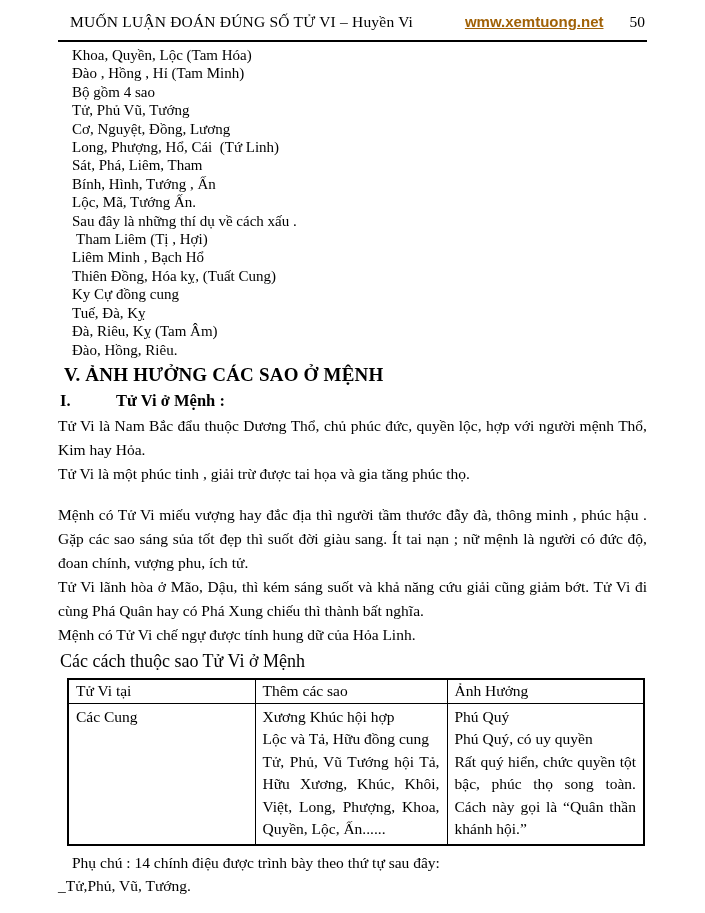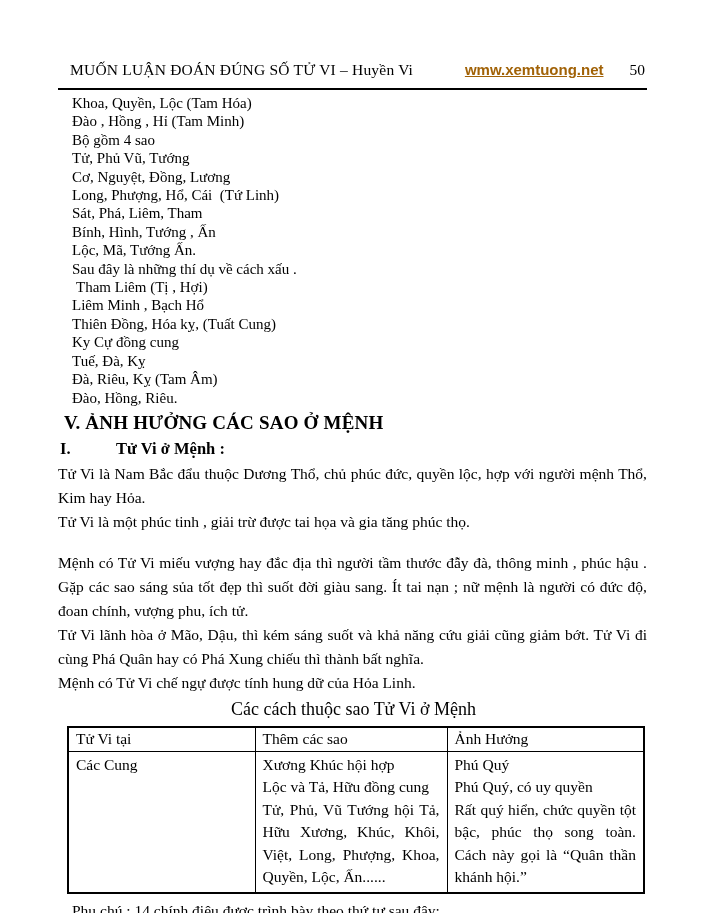--- a/index.html
+++ b/index.html
@@ -9,21 +9,21 @@
     font-family: "Liberation Serif", serif;
     color: #000000;
     overflow: hidden;
     margin: 0 auto;
   }
   .page { padding: 13px 58px 0 58px; }
 
   
   .header-row {
     display: flex; align-items: baseline;
-    padding-left: 12px; padding-right: 2px; margin-top: 48px;
+    padding-left: 12px; padding-right: 2px;
   }
   .header-title { font-size: 15.5px; letter-spacing: 0.2px; white-space: nowrap; }
   .header-spacer { flex: 1; }
   .header-link {
     font-family: "Liberation Sans", sans-serif;
     font-weight: bold; font-size: 15px;
     color: #a16207; text-decoration: underline;
     white-space: nowrap; cursor: pointer;
   }
   .header-page { font-size: 15.5px; margin-left: 26px; }
@@ -44,21 +44,21 @@
     display: flex; font-weight: bold; font-size: 16.5px;
     margin-top: 5px; margin-bottom: 3px; margin-left: 2px;
   }
   .sub-heading .sub-num { width: 56px; }
 
   
   .para { font-size: 15.5px; line-height: 24px; text-align: justify; }
   .para.gap-after { margin-bottom: 17px; }
 
   
-  .table-caption { font-size: 18px; margin-top: 4px; margin-bottom: 6px; margin-left: 2px; text-align: center; }
+  .table-caption { font-size: 18px; margin-top: 4px; margin-bottom: 6px; margin-left: 2px; }
 
   
   table.data-table {
     border-collapse: collapse;
     border: 2px solid #000;
     margin-left: 9px;
     width: 576px;
     table-layout: fixed;
   }
   table.data-table th, table.data-table td {

